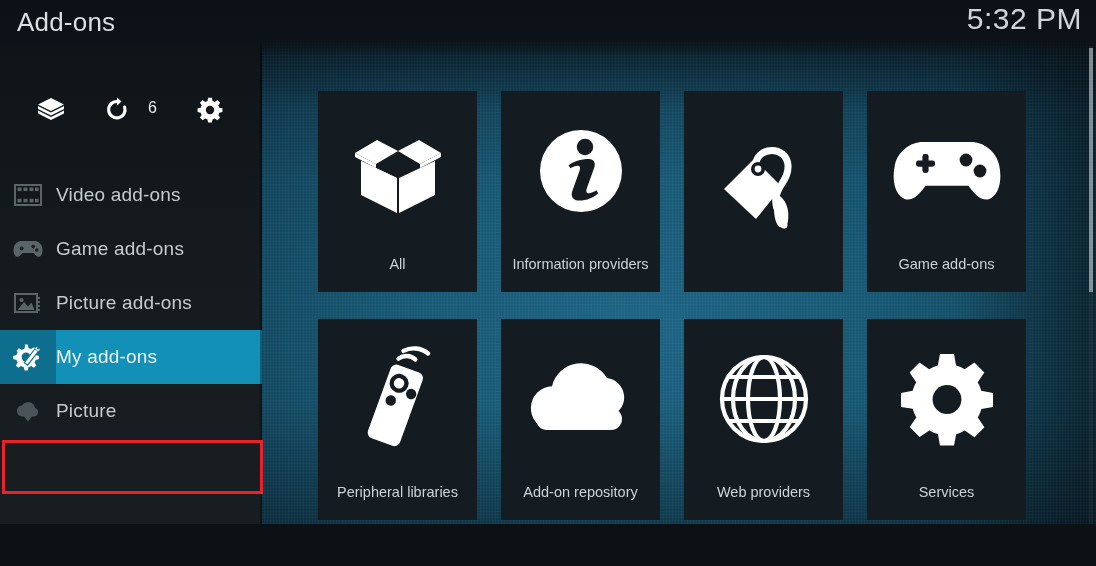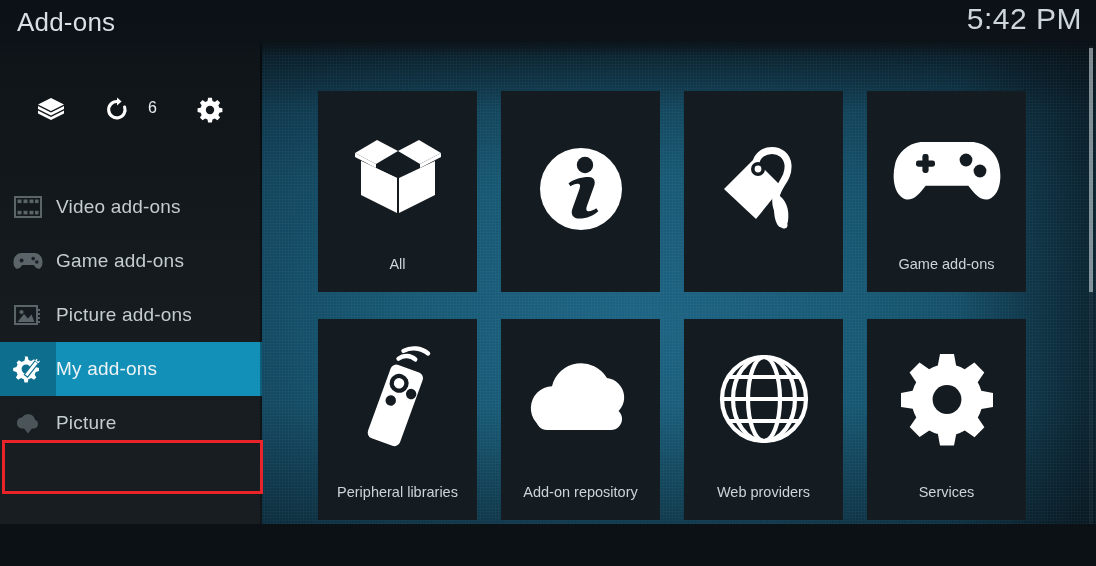--- a/index.html
+++ b/index.html
@@ -71,21 +71,21 @@
   .tb-icon {
     position: absolute; top: 0; width: 44px; height: 44px;
     display: flex; align-items: center; justify-content: center;
   }
   .tb-icon svg { display: block; }
   .tb-count {
     position: absolute; top: 11px; left: 148px;
     font-size: 16px; color: #e8edef; font-weight: 400;
   }
 
-  .nav { position: absolute; left: 0; top: 180px; width: 262px; }
+  .nav { position: absolute; left: 0; top: 168px; width: 262px; }
   .nav-item {
     position: relative;
     height: 54px;
     display: flex; align-items: center;
   }
   .nav-ico {
     width: 56px; min-width: 56px; height: 54px;
     display: flex; align-items: center; justify-content: center;
   }
   .nav-ico svg { display: block; }
@@ -164,21 +164,21 @@
 <body>
 
 <div id="root">
 
   <div class="bg-base"></div>
   <div class="bg-vignette"></div>
   <div class="bg-noise"></div>
 
   <div class="topbar">
     <div class="window-title">Add-ons</div>
-    <div class="clock">5:42 PM</div>
+    <div class="clock">5:32 PM</div>
   </div>
 
   <div class="sidebar">
 
     <div class="side-toolbar">
 
       <div class="tb-icon" style="left:29px">
         <svg width="28" height="26" viewBox="0 0 28 26">
           <polygon points="14,1 27,7.5 14,14 1,7.5" fill="#fff"></polygon>
           <polygon points="14,15.5 27,9 27,12 14,18.5 1,12 1,9" fill="#fff"></polygon>
@@ -300,20 +300,21 @@
       </div>
 
       <div class="tile">
         <div class="tile-art">
           <svg width="100" height="100" viewBox="0 0 100 100">
             <circle cx="50" cy="50" r="41" fill="#fff"></circle>
             <circle cx="54" cy="26" r="8.2" fill="#141b21"></circle>
             <path fill="#141b21" d="M58 38c-8 0-16 2.5-20.5 6.5l2 2.8c3-2 6.5-3.2 8.5-2.2 1.6.8 1.2 2.8.3 5.4l-7 19.5c-2 5.6 1.2 9.6 7 9.6 7.4 0 14.4-3.3 19-7.4l-2-2.9c-3 2.1-7 3.6-9 2.6-1.5-.8-1.1-2.9-.2-5.5l7-19.3c1.9-5.3-.4-9.1-5.1-9.1z"></path>
           </svg>
         </div>
+        <div class="tile-label">Information providers</div>
       </div>
 
       <div class="tile">
         <div class="tile-art">
           <svg width="104" height="100" viewBox="0 0 104 100">
             <path fill="#fff" d="M42 20 L70 48 L44 80 L12 50 Z"></path>
             <path d="M44 24 C46 8, 74 6, 76 26 C77 40, 66 46, 64 58 C62 70, 70 78, 72 86" fill="none" stroke="#fff" stroke-width="7" stroke-linecap="round"></path>
             <path fill="#fff" d="M66 56 c7 3 12 14 10 26 -1 7 -8 9 -11 3 -4 -8 -4 -22 1 -29z"></path>
             <circle cx="46" cy="30" r="7" fill="#141b21"></circle>
             <circle cx="46" cy="30" r="3.4" fill="#fff"></circle>

